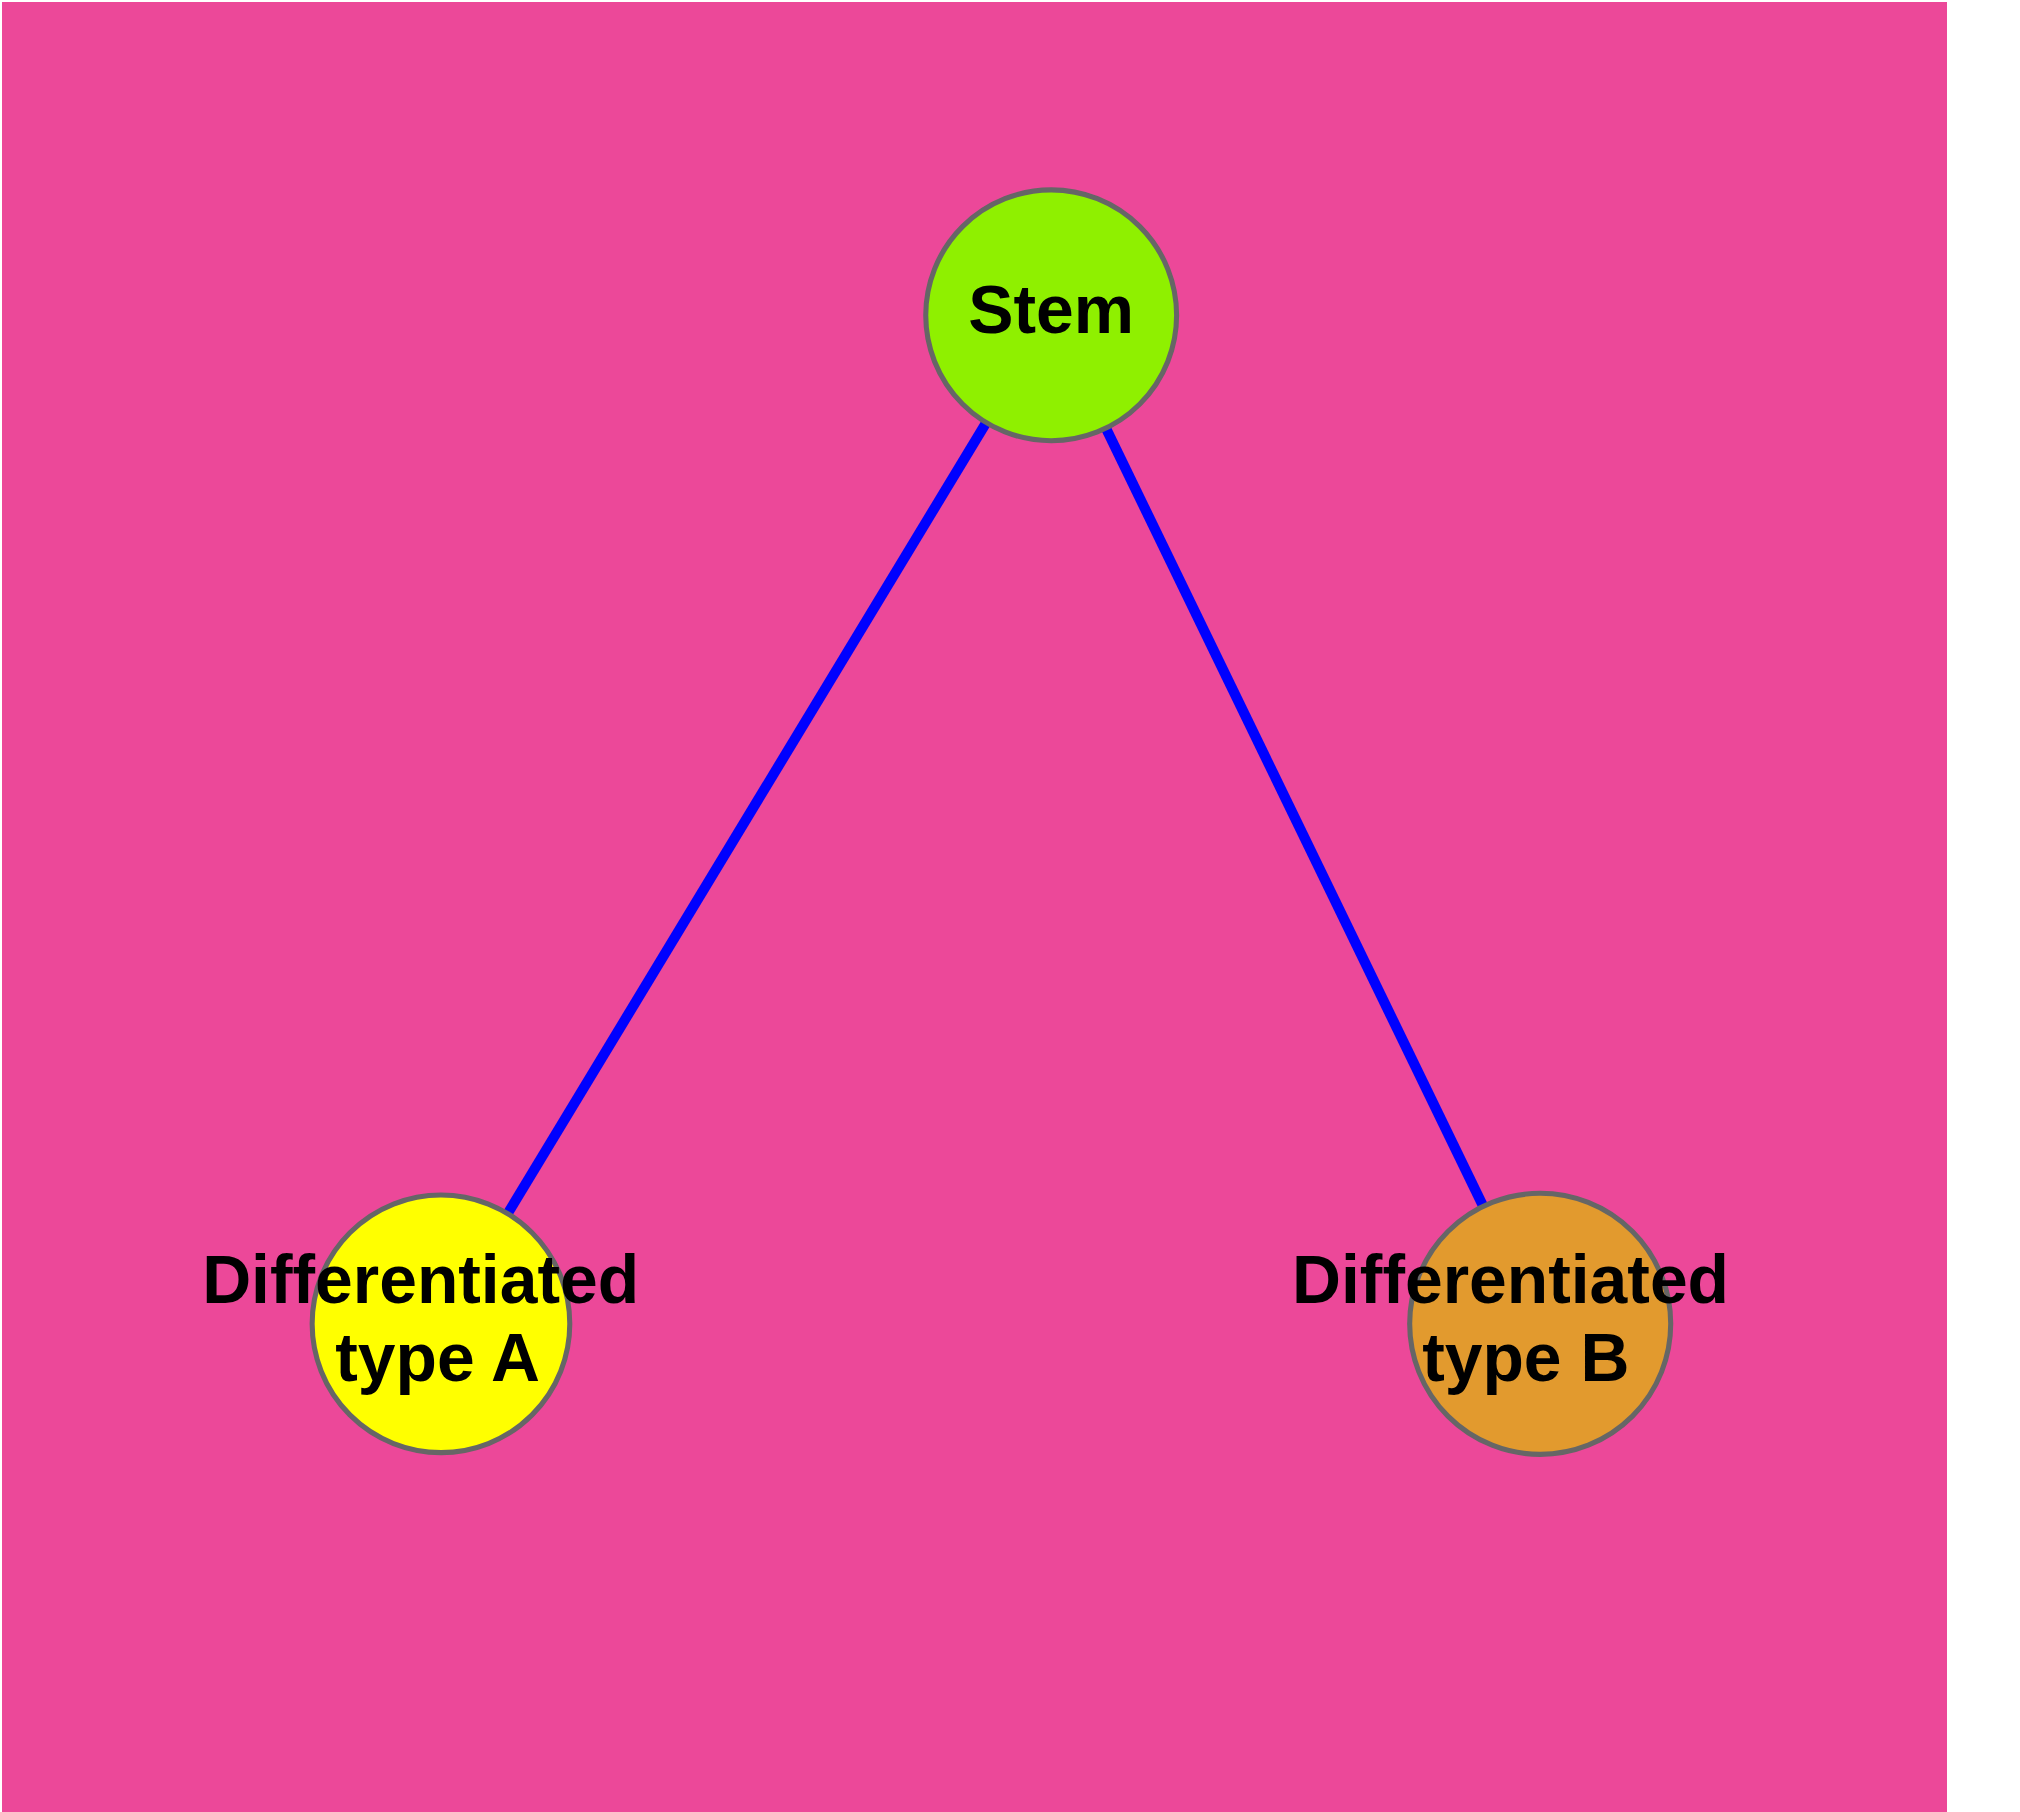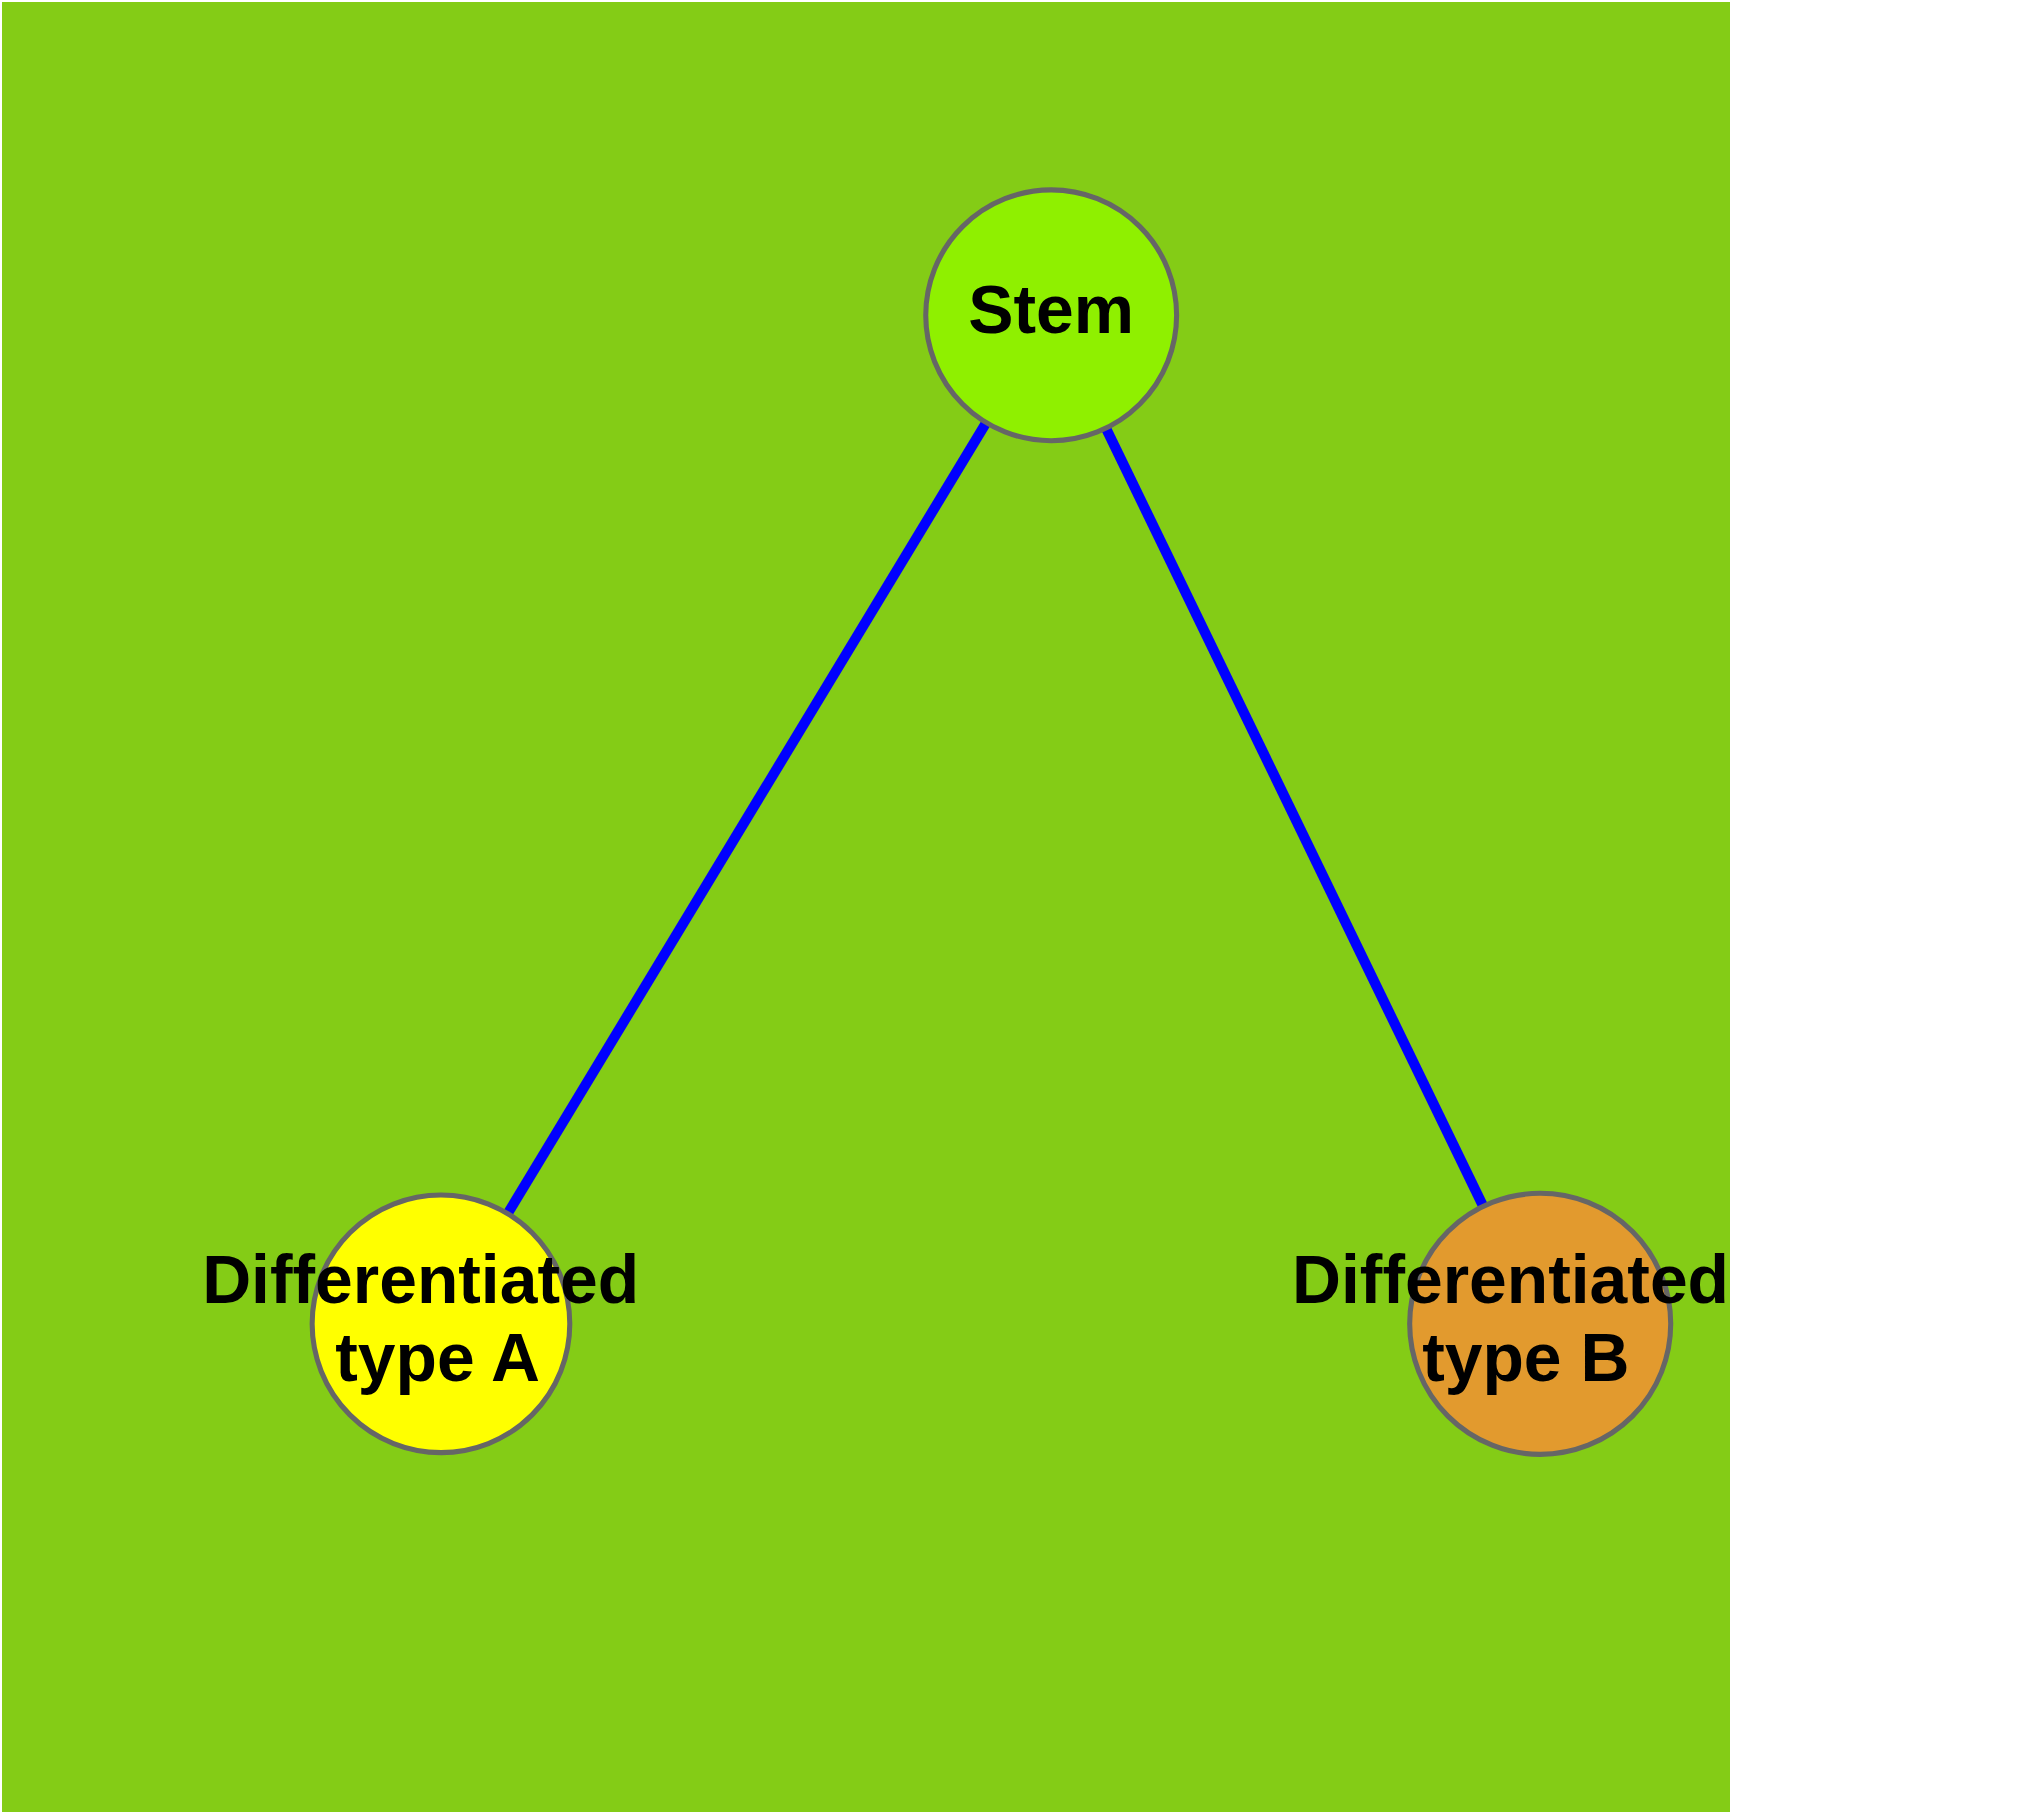--- a/index.html
+++ b/index.html
@@ -55,21 +55,21 @@
     left: 0;
     top: 0;
     width: 1.7px;
     height: 1812px;
     background: #ffffff;
   }
 </style>
 </head>
 <body>
 
-<div id="stage" style="background: #84cc16; width: 1730px; height: 1812px;">
+<div id="stage" style="background: #ec4899; width: 1947px; height: 1812px;">
 
   <svg id="graph-svg" viewBox="0 0 2384 2138">
 
     <g>
       <line class="edge-line" x1="1240" y1="372" x2="520" y2="1562" stroke="#0000ff" stroke-width="12"></line>
       <line class="edge-line" x1="1240" y1="372" x2="1817" y2="1562" stroke="#0000ff" stroke-width="12"></line>
     </g>
 
     <g>
       <circle class="node-circle" cx="1240" cy="372" r="148" fill="#8ff000" stroke="#666666"></circle>

